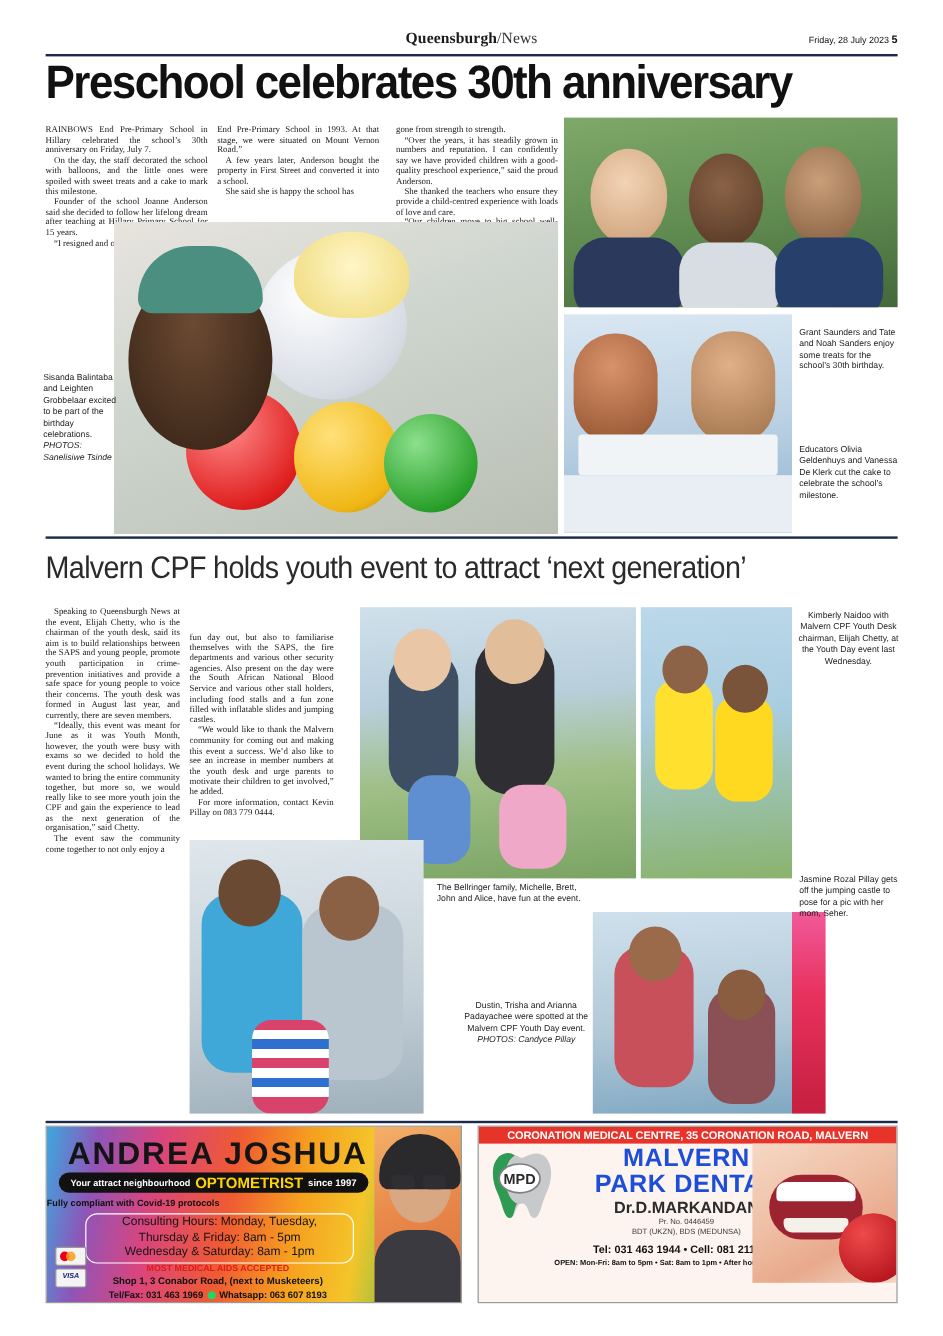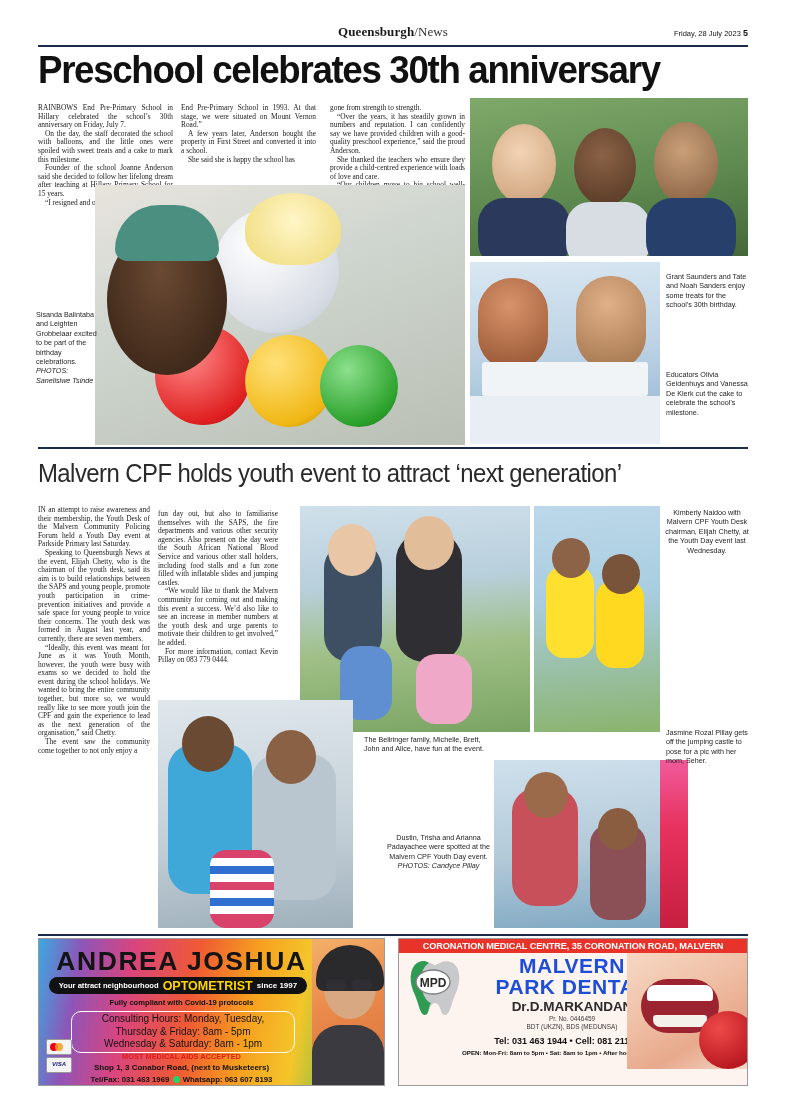--- a/index.html
+++ b/index.html
@@ -47,21 +47,21 @@
   .ad{position:absolute;overflow:hidden;border:1px solid #9a9a9a;box-sizing:border-box;}
   .ad-left{background:linear-gradient(100deg,#3ba8e0 0%,#8f55b8 12%,#d9457e 26%,#ef5a33 44%,#f6a01f 60%,#f4c52a 74%,#6fbf4a 88%,#2fa9df 100%);}
   .ad-left-inner{position:absolute;inset:0;}
   .joshua-name{position:absolute;left:0;right:0;top:7px;text-align:center;font-family:"Liberation Sans",sans-serif;
        font-weight:bold;font-size:26px;letter-spacing:1.5px;color:#141414;transform:scaleX(1.02);}
   .joshua-bar{position:absolute;left:10px;top:38px;width:258px;height:17px;background:#111;border-radius:9px;
        display:flex;align-items:center;justify-content:center;gap:4px;}
   .joshua-bar .w{font-family:"Liberation Sans",sans-serif;font-weight:bold;font-size:7.6px;color:#fff;}
   .joshua-bar .y{font-family:"Liberation Sans",sans-serif;font-weight:bold;font-size:12.5px;color:#ffd400;}
   .joshua-bar .s{font-family:"Liberation Sans",sans-serif;font-weight:bold;font-size:8px;color:#fff;}
-  .joshua-covid{position:absolute;left:0;width:285px;top:59px;text-align:center;font-family:"Liberation Sans",sans-serif;
+  .joshua-covid{position:absolute;left:0;width:285px;top:59px;font-family:"Liberation Sans",sans-serif;
        font-weight:bold;font-size:7.6px;color:#111;}
   .joshua-hours{position:absolute;left:32px;top:72px;width:222px;height:39px;border:1px solid #fff;border-radius:10px;
        text-align:center;font-family:"Liberation Sans",sans-serif;font-size:10px;line-height:12.6px;color:#141414;padding-top:1px;}
   .joshua-aids{position:absolute;left:0;width:285px;top:113px;text-align:center;font-family:"Liberation Sans",sans-serif;
        font-weight:bold;font-size:7.4px;color:#e01b1b;}
   .joshua-shop{position:absolute;left:0;width:285px;top:124px;text-align:center;font-family:"Liberation Sans",sans-serif;
        font-weight:bold;font-size:8px;color:#111;}
   .joshua-tel{position:absolute;left:0;width:285px;top:136px;text-align:center;font-family:"Liberation Sans",sans-serif;
        font-weight:bold;font-size:7.8px;color:#111;}
   .wa-dot{display:inline-block;width:7px;height:7px;border-radius:50%;background:#25d366;vertical-align:-1px;margin:0 1px;}
@@ -159,26 +159,25 @@
     <span class="credit">PHOTOS: Sanelisiwe Tsinde</span>
   </div>
   <div class="cap" style="left:666px;top:272px;width:84px;">Grant Saunders and Tate and Noah Sanders enjoy some treats for the school’s 30th birthday.</div>
   <div class="cap" style="left:666px;top:370px;width:84px;">Educators Olivia Geldenhuys and Vanessa De Klerk cut the cake to celebrate the school’s milestone.</div>
 
   <div class="rule-mid" style="top:447px;"></div>
 
   <div class="hl2">Malvern CPF holds youth event to attract ‘next generation’</div>
 
   <div class="col" style="left:38px;top:506px;width:112px;">
-    <p class="first">IN an attempt to raise awareness and their membership, the Youth Desk of the Malvern Community Policing Forum held a Youth Day event at Parkside Primary last Saturday.</p>
     <p>Speaking to Queensburgh News at the event, Elijah Chetty, who is the chairman of the youth desk, said its aim is to build relationships between the SAPS and young people, promote youth participation in crime-prevention initiatives and provide a safe space for young people to voice their concerns. The youth desk was formed in August last year, and currently, there are seven members.</p>
     <p>“Ideally, this event was meant for June as it was Youth Month, however, the youth were busy with exams so we decided to hold the event during the school holidays. We wanted to bring the entire community together, but more so, we would really like to see more youth join the CPF and gain the experience to lead as the next generation of the organisation,” said Chetty.</p>
     <p>The event saw the community come together to not only enjoy a</p>
   </div>
-  <div class="col" style="left:158px;top:510px;width:120px;">
+  <div class="col" style="left:158px;top:527px;width:120px;">
     <p class="first">fun day out, but also to familiarise themselves with the SAPS, the fire departments and various other security agencies. Also present on the day were the South African National Blood Service and various other stall holders, including food stalls and a fun zone filled with inflatable slides and jumping castles.</p>
     <p>“We would like to thank the Malvern community for coming out and making this event a success. We’d also like to see an increase in member numbers at the youth desk and urge parents to motivate their children to get involved,” he added.</p>
     <p>For more information, contact Kevin Pillay on 083 779 0444.</p>
   </div>
 
   <div class="photo" style="left:300px;top:506px;width:230px;height:226px;background:linear-gradient(175deg,#cfe0ea 0%,#b8cfdc 34%,#9fbf86 62%,#7aa463 100%);">
     <div class="blob" style="left:24px;top:36px;width:58px;height:120px;border-radius:26px;background:#3e4f63;"></div>
     <div class="blob" style="left:96px;top:26px;width:66px;height:130px;border-radius:28px;background:#2f2f33;"></div>
     <div class="blob" style="left:28px;top:18px;width:48px;height:52px;border-radius:50%;background:#e8c6a6;"></div>
     <div class="blob" style="left:104px;top:10px;width:50px;height:54px;border-radius:50%;background:#e2bd99;"></div>

